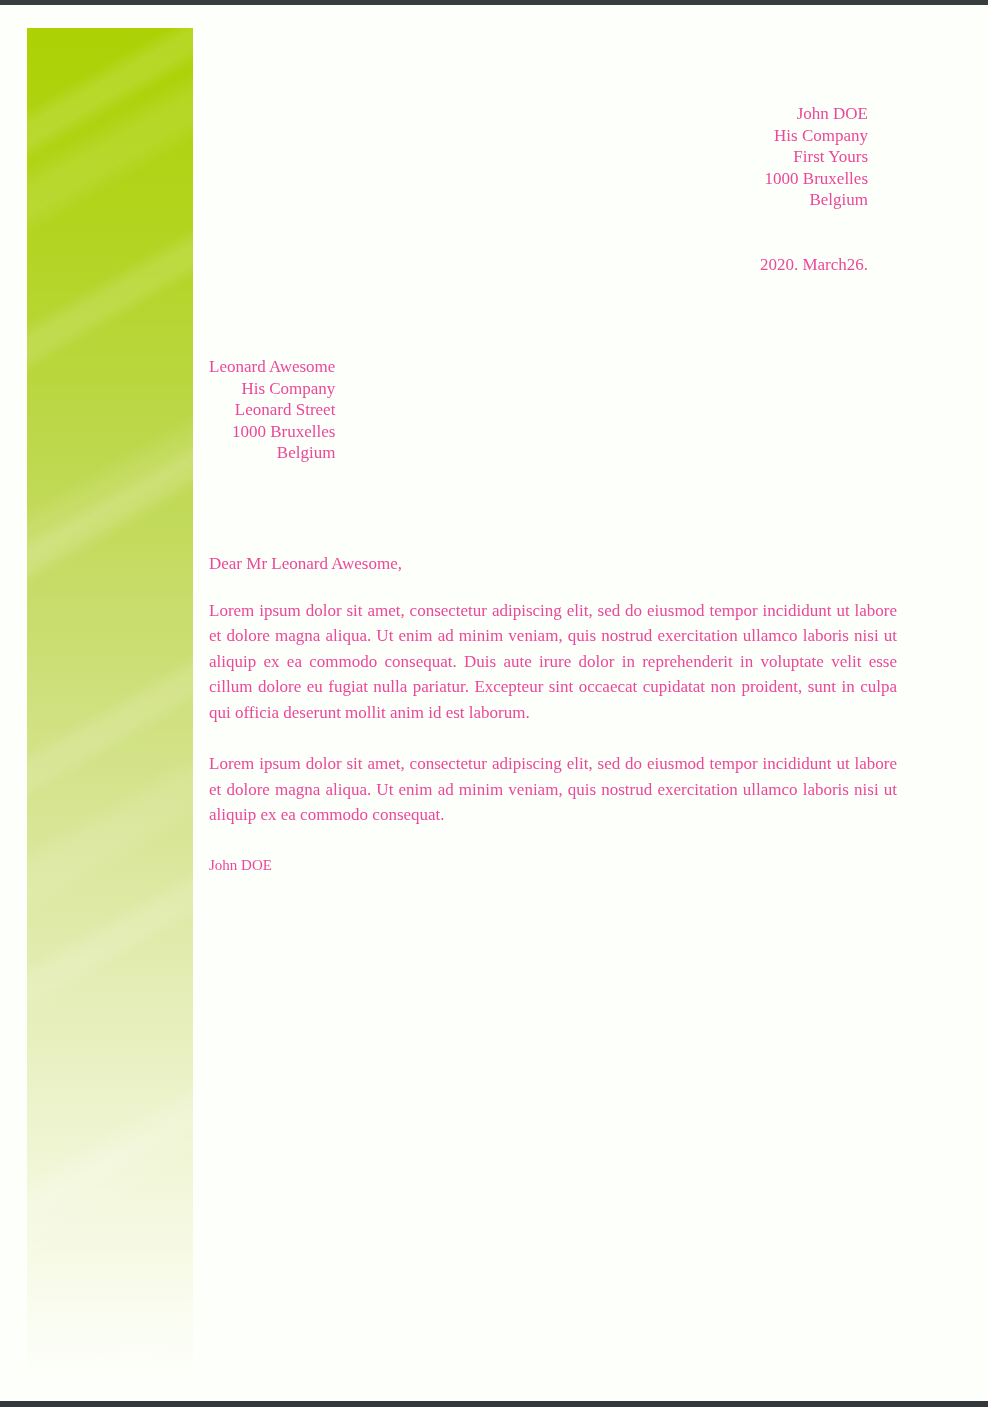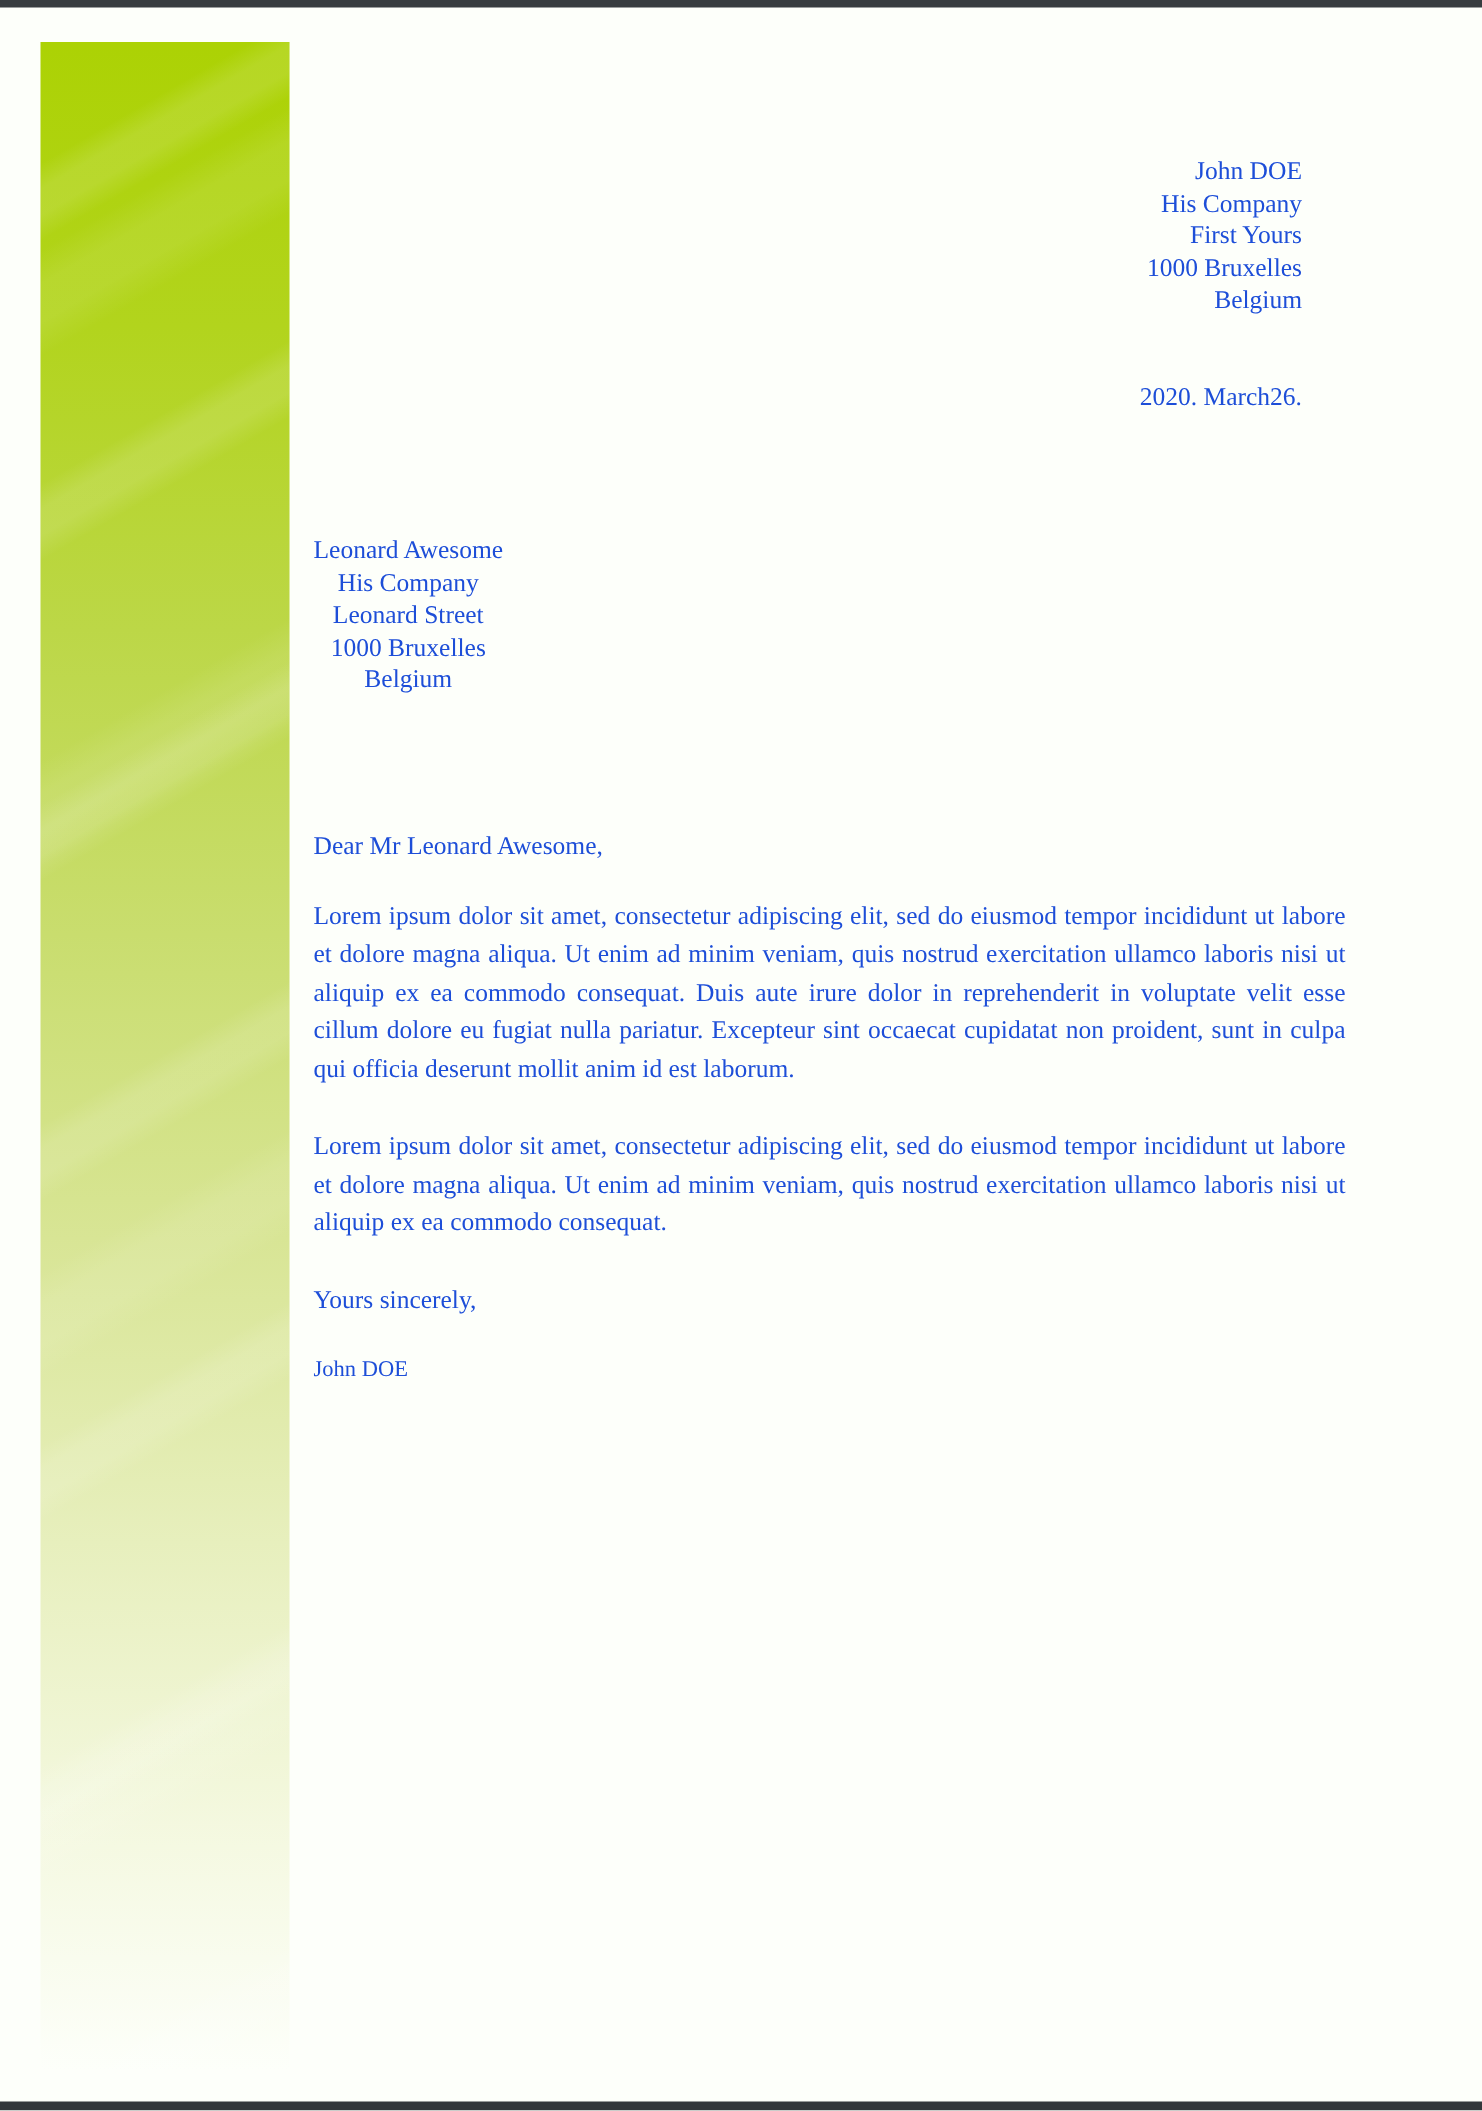--- a/index.html
+++ b/index.html
@@ -7,21 +7,21 @@
   body {
     font-family: "Liberation Serif", "DejaVu Serif", serif;
     background: #ffffff;
   }
   .page {
     position: relative;
     width: 988px;
     height: 1407px;
     background: #fdfffa;
     overflow: hidden;
-    color: #1d4ed8;
+    color: #ec4899;
   }
   .frame-bar {
     position: absolute;
     left: 0;
     width: 100%;
     background: #383d40;
   }
   .frame-bar.top { top: 0; height: 5px; }
   .frame-bar.bottom { bottom: 0; height: 6px; background: #33383b; }
   .accent-bar {
@@ -61,21 +61,21 @@
     position: absolute;
     top: 254px;
     right: 120px;
     font-size: 17px;
     line-height: 21.5px;
   }
   .recipient-block {
     position: absolute;
     top: 356px;
     left: 209px;
-    text-align: center;
+    text-align: right;
     font-size: 17px;
     line-height: 21.5px;
   }
   .letter-body {
     position: absolute;
     top: 551px;
     left: 209px;
     width: 688px;
     font-size: 17px;
     line-height: 25.5px;
@@ -110,19 +110,18 @@
     <div>His Company</div>
     <div>Leonard Street</div>
     <div>1000 Bruxelles</div>
     <div>Belgium</div>
   </div>
 
   <div class="letter-body">
     <div class="salutation">Dear Mr Leonard Awesome,</div>
     <p class="para">Lorem ipsum dolor sit amet, consectetur adipiscing elit, sed do eiusmod tempor incididunt ut labore et dolore magna aliqua. Ut enim ad minim veniam, quis nostrud exercitation ullamco laboris nisi ut aliquip ex ea commodo consequat. Duis aute irure dolor in reprehenderit in voluptate velit esse cillum dolore eu fugiat nulla pariatur. Excepteur sint occaecat cupidatat non proident, sunt in culpa qui officia deserunt mollit anim id est laborum.</p>
     <p class="para">Lorem ipsum dolor sit amet, consectetur adipiscing elit, sed do eiusmod tempor incididunt ut labore et dolore magna aliqua. Ut enim ad minim veniam, quis nostrud exercitation ullamco laboris nisi ut aliquip ex ea commodo consequat.</p>
-    <div class="closing">Yours sincerely,</div>
     <div class="signature">John DOE</div>
   </div>
 
   <div class="frame-bar bottom"></div>
 
 </div>
 
 </body></html>

